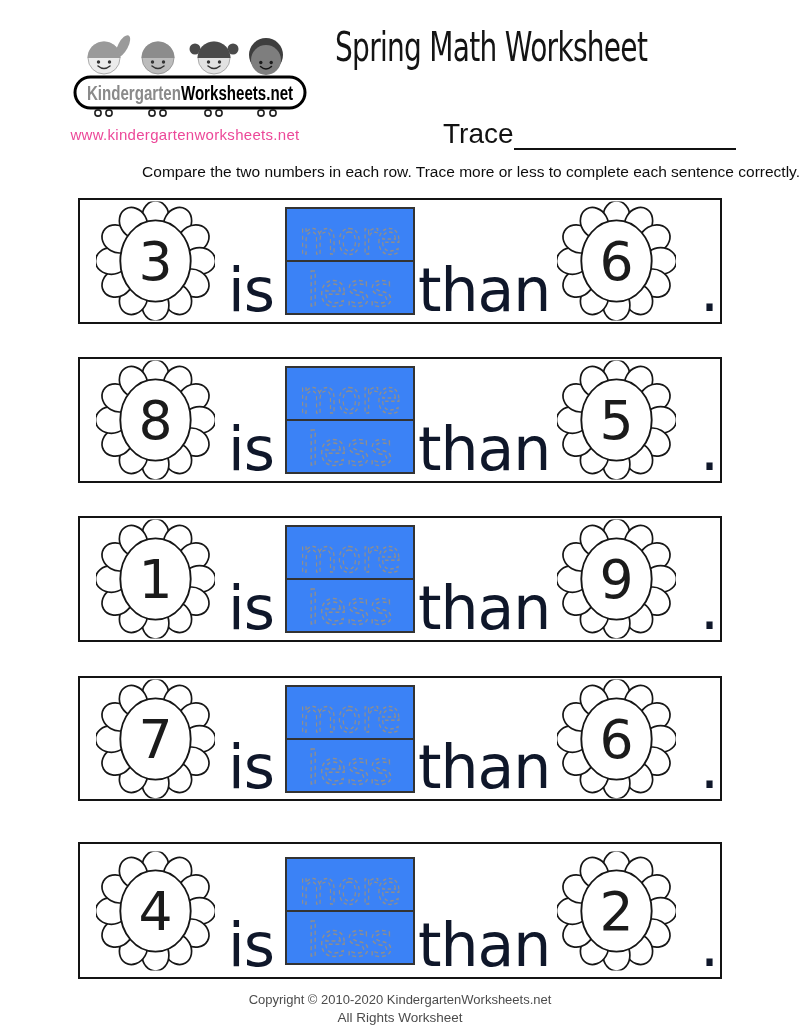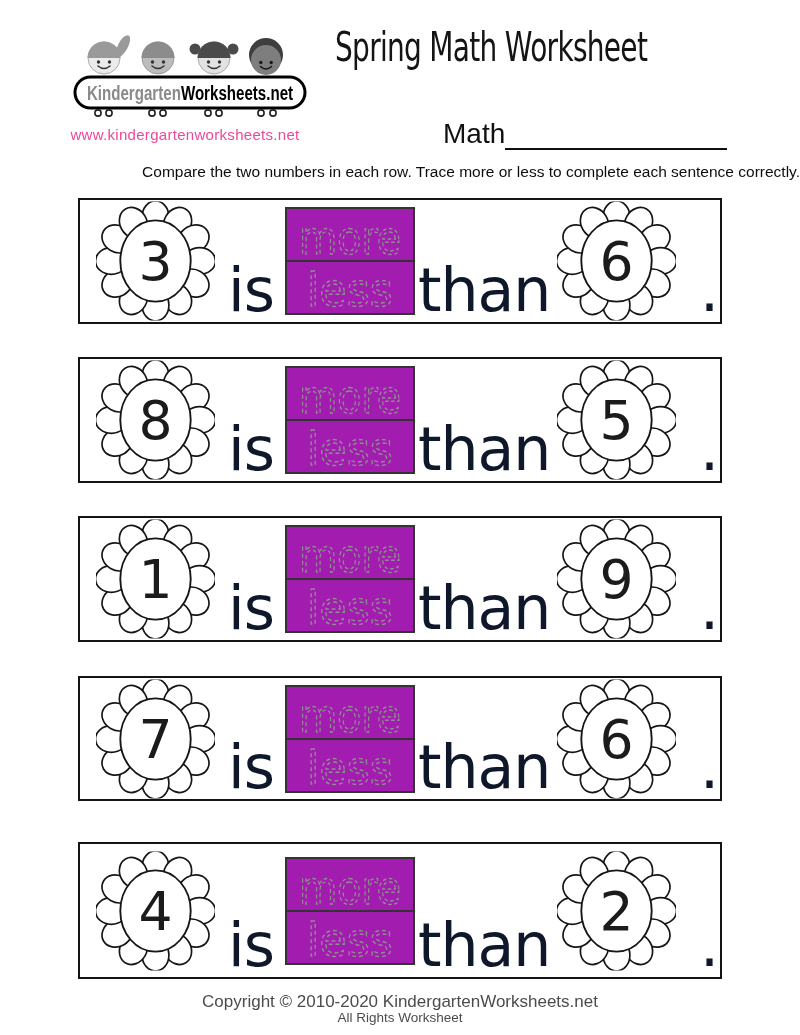--- a/index.html
+++ b/index.html
@@ -54,32 +54,32 @@
   .word {
     position:absolute; bottom:2px; font-family:"DejaVu Sans", sans-serif;
     font-size:60px; color:#0f172a; line-height:1; letter-spacing:-1px;
   }
   .w-is   { left:148px; }
   .w-than { left:338px; }
   .dot    { left:620px; letter-spacing:0; }
 
   .trace-box {
     position:absolute; left:205px; top:50%; transform:translateY(-50%);
-    width:130px; height:108px; border:2px solid #333; background:#a21caf;
+    width:130px; height:108px; border:2px solid #333; background:#3b82f6;
   }
   .cell { width:126px; height:51px; overflow:hidden; }
   .cell-top { border-bottom:2px solid #333; height:53px; }
   .trace-svg { display:block; }
   .trace-svg text {
     font-family:"DejaVu Sans", sans-serif; font-size:46px;
     fill:none; stroke:#8e8e8e; stroke-width:1.4; stroke-dasharray:4 3;
   }
 
   
-  .footer-1 { position:absolute; top:992px;  left:0; width:100%; text-align:center; font-size:17px;   color:#4c4c4c; }
+  .footer-1 { position:absolute; top:992px;  left:0; width:100%; text-align:center; font-size:13px;   color:#4c4c4c; }
   .footer-2 { position:absolute; top:1010px; left:0; width:100%; text-align:center; font-size:13.5px; color:#4c4c4c; }
 </style>
 </head>
 <body>
 
 <svg width="0" height="0" style="position:absolute" aria-hidden="true">
   <defs>
     <g id="flower-shape">
       <ellipse cx="60" cy="15.5" rx="13.5" ry="16" transform="rotate(0 60 60)" fill="#fff" stroke="#161616" stroke-width="1.7"></ellipse>
       <ellipse cx="60" cy="15.5" rx="13.5" ry="16" transform="rotate(30 60 60)" fill="#fff" stroke="#161616" stroke-width="1.7"></ellipse>
@@ -151,21 +151,21 @@
         <circle cx="164" cy="88" r="3.1"></circle>
       <circle cx="206" cy="88" r="3.1"></circle>
         <circle cx="218" cy="88" r="3.1"></circle>
     </g>
   </svg>
   <div class="logo-url">www.kindergartenworksheets.net</div>
 
   <div class="title">Spring Math Worksheet</div>
 
   <div class="name-row">
-    <span class="name-label">Math</span>
+    <span class="name-label">Trace</span>
       <span class="name-line"></span>
   </div>
 
   <div class="instructions">Compare the two numbers in each row. Trace more or less to complete each sentence correctly.</div>
 
   <div class="row r1">
     <svg class="flower fl-left" viewBox="0 0 120 120">
       <use href="#flower-shape"></use>
         <text class="fl-num" x="60" y="79" text-anchor="middle">3</text>
     </svg>

